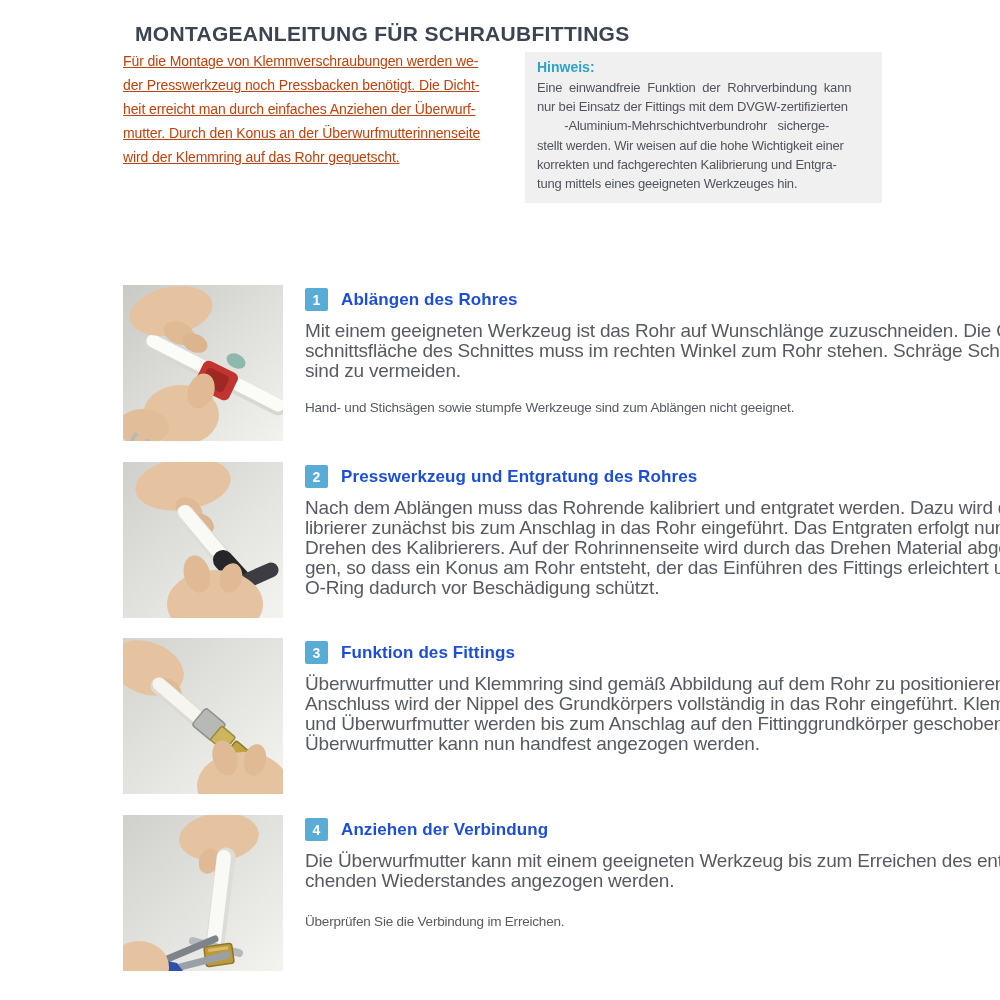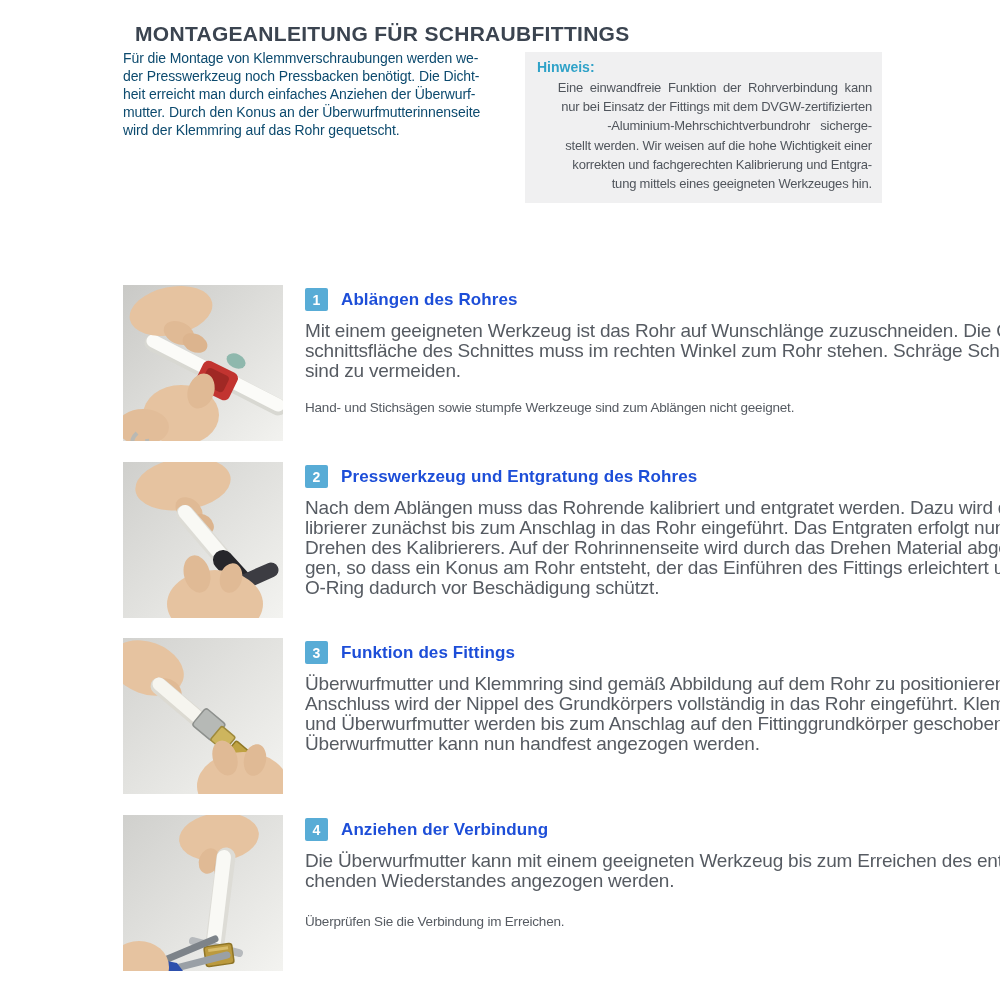--- a/index.html
+++ b/index.html
@@ -6,31 +6,31 @@
   .page{
     position:relative;width:1000px;height:1000px;background:#ffffff;
     font-family:"Liberation Sans",sans-serif;color:#565b62;overflow:hidden;
   }
   .doc-title{
     position:absolute;left:135px;top:8px;
     font-size:21px;font-weight:700;color:#3b4450;letter-spacing:.3px;
   }
   .intro{
     position:absolute;left:123px;top:49px;width:400px;
-    font-size:14px;line-height:18px;color:#0c4a6e;
-    white-space:pre;letter-spacing:-.1px;
+    font-size:14px;line-height:24px;color:#c2410c;
+    white-space:pre;letter-spacing:-.1px;text-decoration:underline;
   }
   .notice{
     position:absolute;left:505px;top:52px;width:357px;box-sizing:border-box;
     background:#f0f0f1;padding:6px 10px 10px 12px;margin-left:20px;
   }
   .notice-label{font-size:14px;font-weight:700;color:#2fa2c8;line-height:19px;}
   .notice-body{
     font-size:13px;line-height:19.2px;color:#50555c;
-    white-space:pre;letter-spacing:-.2px;margin-top:1px;text-align:right;
+    white-space:pre;letter-spacing:-.2px;margin-top:1px;
   }
   .step{position:absolute;left:123px;width:760px;height:160px;}
   .step-1{top:285px}.step-2{top:462px}.step-3{top:638px}.step-4{top:815px}
   .photo{
     position:absolute;left:0;top:0;width:160px;height:156px;overflow:hidden;
   }
   .photo svg{display:block}
   .step-head{
     position:absolute;left:182px;top:3px;
     display:flex;align-items:center;gap:13px;

